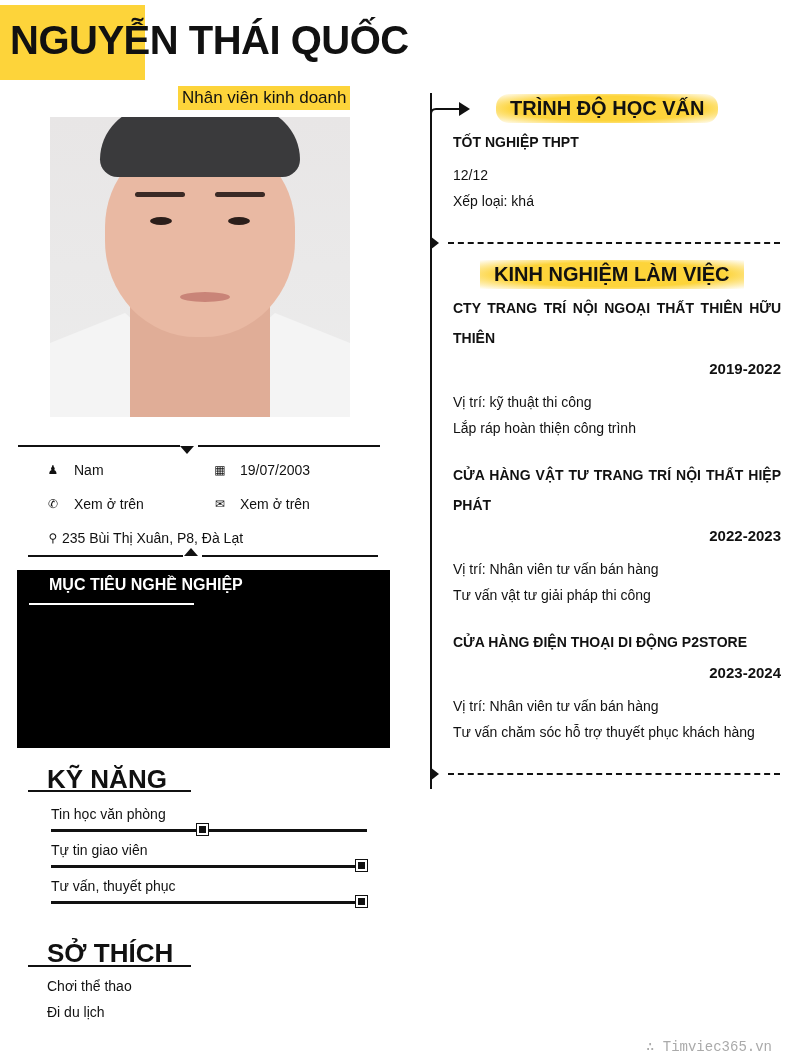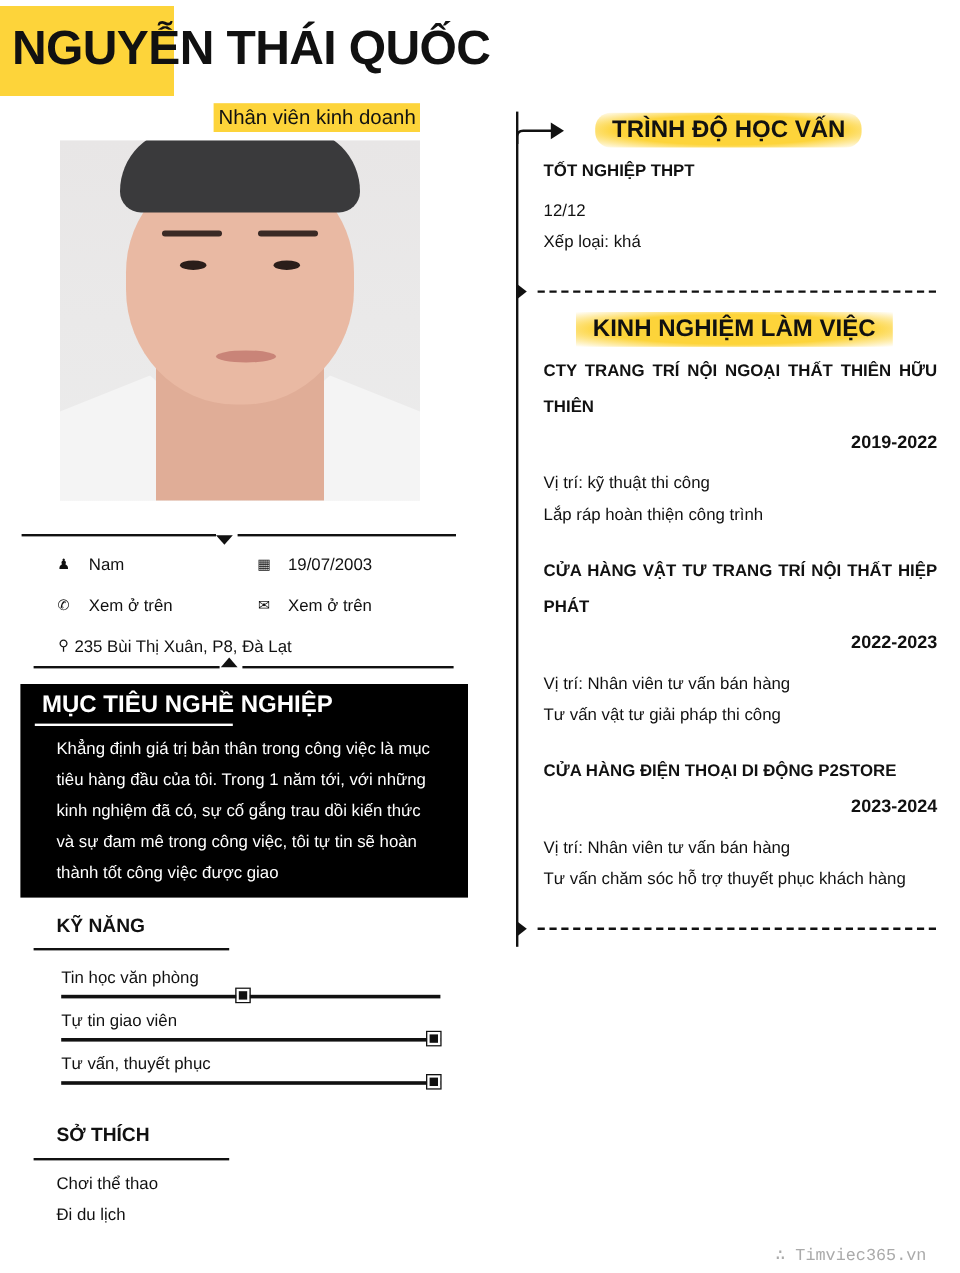--- a/index.html
+++ b/index.html
@@ -17,25 +17,25 @@
   .brow { position:absolute; width:50px; height:5px; background:#3a2a25; border-radius:3px; top:75px; }
   .mouth { position:absolute; left:130px; top:175px; width:50px; height:10px; background:#c98478; border-radius: 50%; }
 
   .hline { height: 2px; background: #111; }
   .tri-down { width: 0; height: 0; border-left: 7px solid transparent; border-right: 7px solid transparent; border-top: 8px solid #111; }
   .tri-up { width: 0; height: 0; border-left: 7px solid transparent; border-right: 7px solid transparent; border-bottom: 8px solid #111; }
   .info-row { font-size: 14px; display:flex; align-items:center; }
   .icon { width: 14px; display:inline-block; font-size: 12px; text-align:center; }
 
   .goal-box { left: 17px; top: 570px; width: 373px; height: 178px; background: #000; color: #fff; }
-  .goal-title { position:absolute; left: 18px; top: 6px; font-size: 20px; font-weight: bold; }
+  .goal-title { position:absolute; left: 32px; top: 6px; font-size: 16px; font-weight: bold; }
   .goal-line { position:absolute; left: 12px; top: 33px; width: 165px; height: 2px; background: #fff; }
   .goal-text { position:absolute; left: 30px; top: 40px; width: 320px; font-size: 14px; line-height: 26px; }
 
-  .sec-title { font-size: 16px; font-weight: bold; }
+  .sec-title { font-size: 26px; font-weight: bold; }
   .sec-underline { height: 2px; background: #111; width: 163px; }
   .skill-label { font-size: 14px; }
   .skill-bar { height: 3px; background: #111; width: 316px; }
   .skill-knob { width: 11px; height: 11px; background:#111; border: 2px solid #fff; outline: 1px solid #111; }
 
   .tl-line { left: 430px; top: 93px; width: 2px; height: 696px; background: #111; }
   .tl-marker { width:0; height:0; border-top: 7px solid transparent; border-bottom: 7px solid transparent; border-left: 9px solid #111; }
   .dash { border-top: 2px dashed #111; width: 332px; }
   .r-title { padding: 3px 14px; font-size: 20px; font-weight: bold; background: radial-gradient(ellipse at center, #fdd43a 60%, rgba(253,212,58,0.5) 80%, rgba(255,255,255,0) 100%); }
   .r-bold { font-size: 14px; font-weight: bold; line-height: 30px; width: 328px; text-align: justify; }
@@ -87,21 +87,20 @@
   <span style="margin-left:2px">235 Bùi Thị Xuân, P8, Đà Lạt</span>
 </div>
 
 <div class="abs hline" style="left:28px; top:555px; width:155px;"></div>
 <div class="abs tri-up" style="left:184px; top:548px;"></div>
 <div class="abs hline" style="left:202px; top:555px; width:176px;"></div>
 
 <div class="abs goal-box">
   <div class="goal-title">MỤC TIÊU NGHỀ NGHIỆP</div>
   <div class="goal-line"></div>
-  <div class="goal-text">Khẳng định giá trị bản thân trong công việc là mục tiêu hàng đầu của tôi. Trong 1 năm tới, với những kinh nghiệm đã có, sự cố gắng trau dồi kiến thức và sự đam mê trong công việc, tôi tự tin sẽ hoàn thành tốt công việc được giao</div>
 </div>
 
 <div class="abs sec-title" style="left:47px; top:764px;">KỸ NĂNG</div>
 <div class="abs sec-underline" style="left:28px; top:790px;"></div>
 
 <div class="abs skill-label" style="left:51px; top:806px;text-align:center;">Tin học văn phòng</div>
 <div class="abs skill-bar" style="left:51px; top:829px;"></div>
 <div class="abs skill-knob" style="left:197px; top:824px;"></div>
 
 <div class="abs skill-label" style="left:51px; top:842px;">Tự tin giao viên</div>

